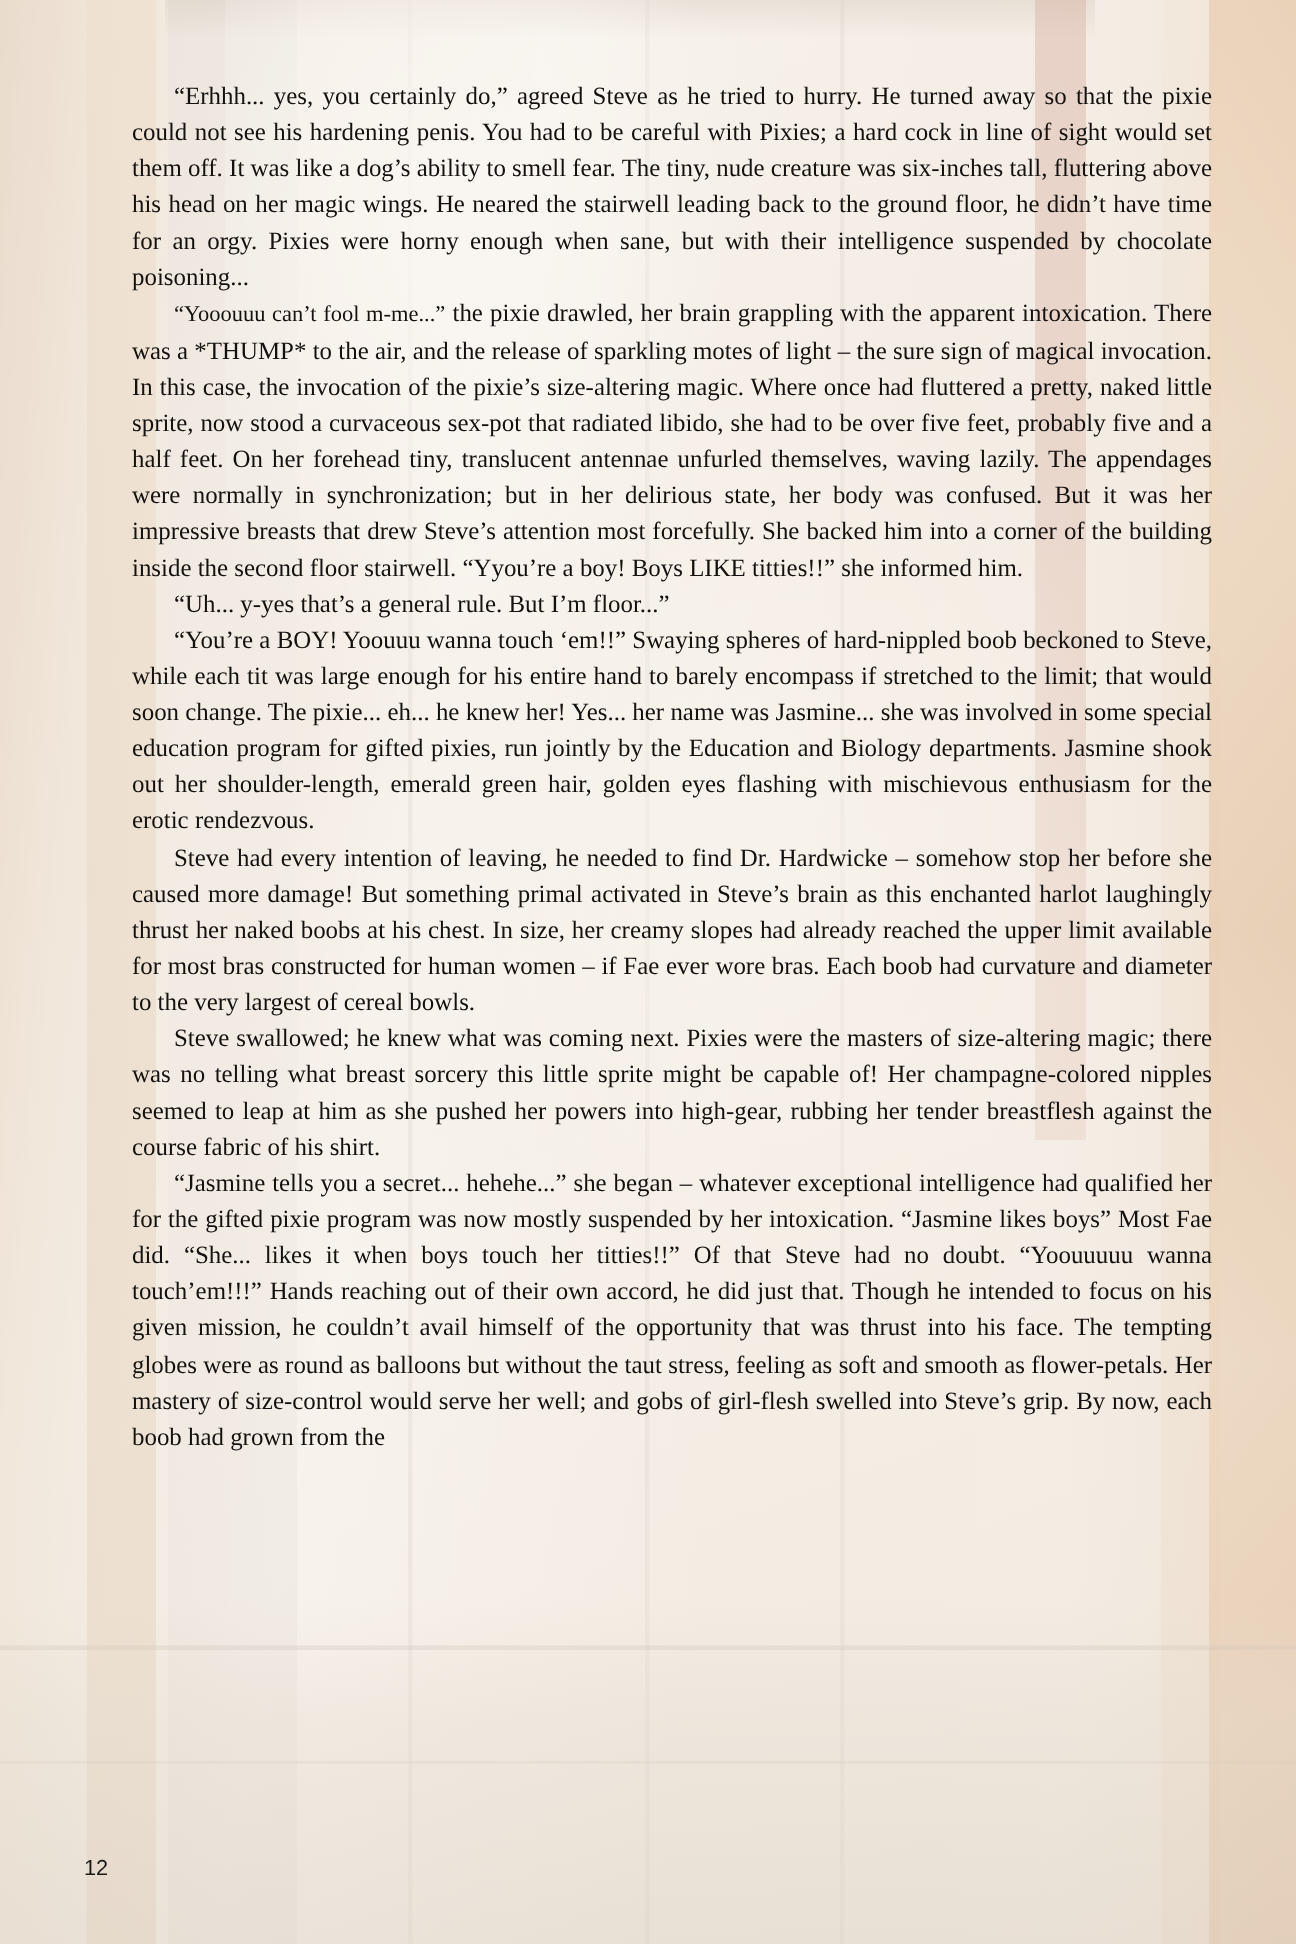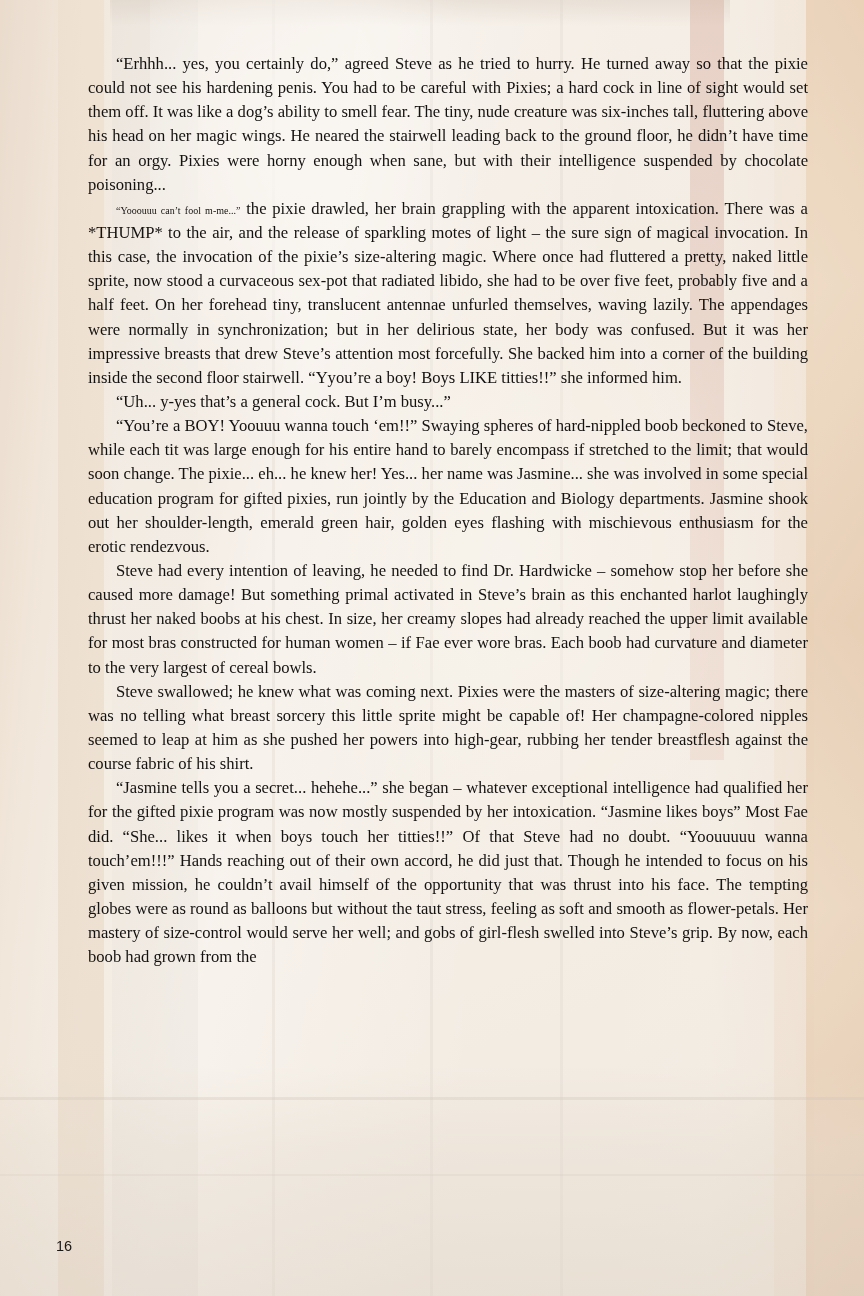--- a/index.html
+++ b/index.html
@@ -117,21 +117,21 @@
     color: #141210;
     text-align: justify;
     text-justify: inter-word;
     hyphens: none;
   }
   .body-text p {
     margin: 0;
     text-indent: 28px;
   }
   .small-quote {
-    font-size: 10px;
+    font-size: 15px;
   }
   .page-number {
     position: absolute;
     left: 56px;
     bottom: 42px;
     font-size: 14.5px;
     color: #1a1715;
     font-family: "Liberation Sans", sans-serif;
   }
 </style>
@@ -157,26 +157,26 @@
 </div>
 <div class="bg-veil"></div>
 
 <div class="page">
   <div class="body-text">
 
     <p>“Erhhh... yes, you certainly do,” agreed Steve as he tried to hurry. He turned away so that the pixie could not see his hardening penis. You had to be careful with Pixies; a hard cock in line of sight would set them off. It was like a dog’s ability to smell fear. The tiny, nude creature was six-inches tall, fluttering above his head on her magic wings. He neared the stairwell leading back to the ground floor, he didn’t have time for an orgy. Pixies were horny enough when sane, but with their intelligence suspended by chocolate poisoning...</p>
 
     <p><span class="small-quote">“Yooouuu can’t fool m-me...”</span><span> the pixie drawled, her brain grappling with the apparent intoxication.  There was a *THUMP* to the air, and the release of sparkling motes of light – the sure sign of magical invocation. In this case, the invocation of the pixie’s size-altering magic. Where once had fluttered a pretty, naked little sprite, now stood a curvaceous sex-pot that radiated libido, she had to be over five feet, probably five and a half feet. On her forehead tiny, translucent antennae unfurled themselves, waving lazily. The appendages were normally in synchronization; but in her delirious state, her body was confused. But it was her impressive breasts that drew Steve’s attention most forcefully. She backed him into a corner of the building inside the second floor stairwell. “Yyou’re a boy! Boys LIKE titties!!” she informed him.</span></p>
 
-    <p>“Uh... y-yes that’s a general cock. But I’m busy...”</p>
+    <p>“Uh... y-yes that’s a general rule. But I’m floor...”</p>
 
     <p>“You’re a BOY! Yoouuu wanna touch ‘em!!” Swaying spheres of hard-nippled boob beckoned to Steve, while each tit was large enough for his entire hand to barely encompass if stretched to the limit; that would soon change. The pixie... eh... he knew her! Yes... her name was Jasmine... she was involved in some special education program for gifted pixies, run jointly by the Education and Biology departments. Jasmine shook out her shoulder-length, emerald green hair, golden eyes flashing with mischievous enthusiasm for the erotic rendezvous.</p>
 
     <p>Steve had every intention of leaving, he needed to find Dr. Hardwicke – somehow stop her before she caused more damage! But something primal activated in Steve’s brain as this enchanted harlot laughingly thrust her naked boobs at his chest. In size, her creamy slopes had already reached the upper limit available for most bras constructed for human women – if Fae ever wore bras. Each boob had curvature and diameter to the very largest of cereal bowls.</p>
 
     <p>Steve swallowed; he knew what was coming next. Pixies were the masters of size-altering magic; there was no telling what breast sorcery this little sprite might be capable of! Her champagne-colored nipples seemed to leap at him as she pushed her powers into high-gear, rubbing her tender breastflesh against the course fabric of his shirt.</p>
 
     <p>“Jasmine tells you a secret... hehehe...” she began – whatever exceptional intelligence had qualified her for the gifted pixie program was now mostly suspended by her intoxication. “Jasmine likes boys” Most Fae did. “She... likes it when boys touch her titties!!” Of that Steve had no doubt. “Yoouuuuu wanna touch’em!!!” Hands reaching out of their own accord, he did just that. Though he intended to focus on his given mission, he couldn’t avail himself of the opportunity that was thrust into his face. The tempting globes were as round as balloons but without the taut stress, feeling as soft and smooth as flower-petals. Her mastery of size-control would serve her well; and gobs of girl-flesh swelled into Steve’s grip. By now, each boob had grown from the</p>
 
   </div>
 
-  <div class="page-number">16</div>
+  <div class="page-number">12</div>
 </div>
 
 </body></html>

